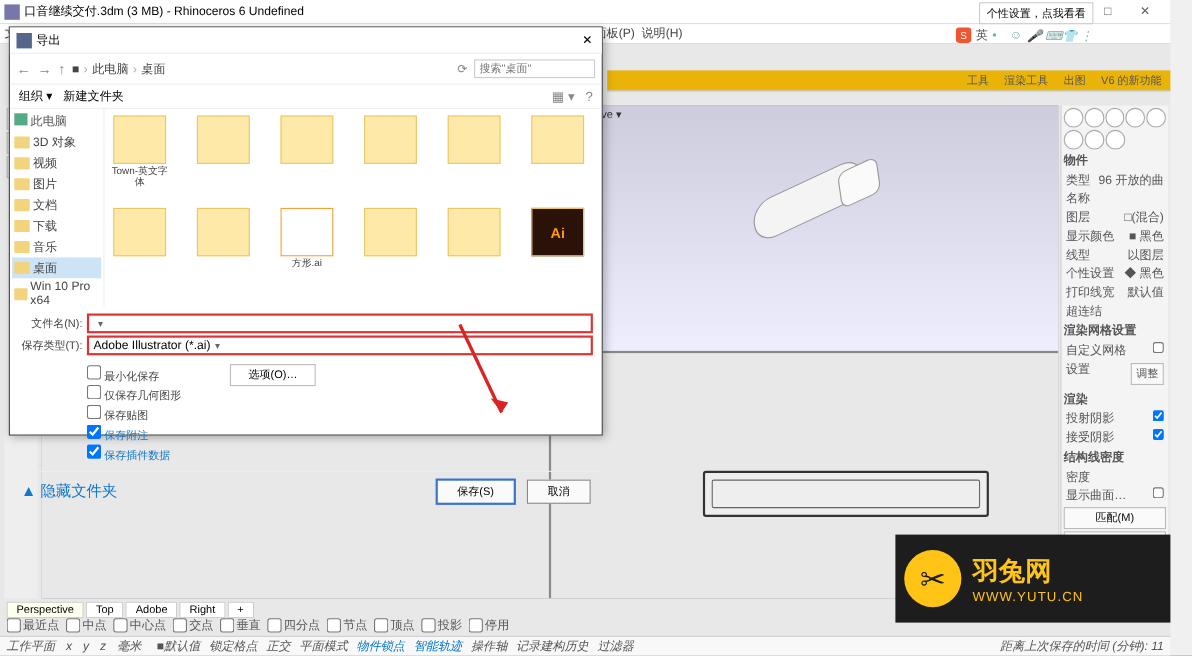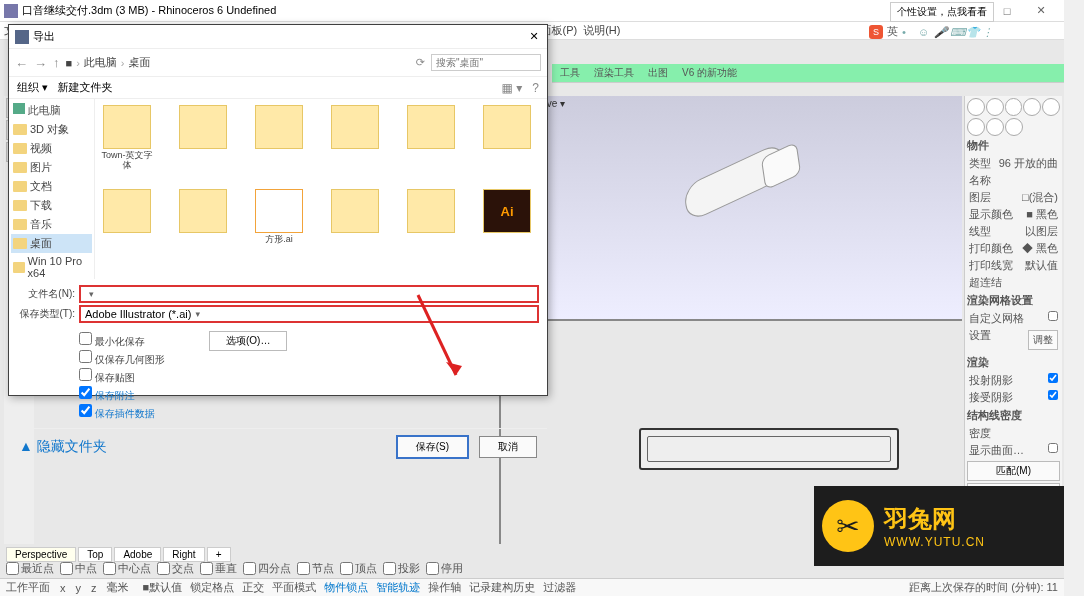--- a/index.html
+++ b/index.html
@@ -17,21 +17,21 @@
 .menubar span { margin-right:6px; color:#444; }
 
 
 .pills { position:absolute; top:2px; right:70px; display:flex; gap:2px; }
 .pill { border:1px solid #ccc; background:#fff; padding:2px 6px; font-size:10px; }
 .simepill { position:absolute; top:24px; right:70px; display:flex; gap:4px; align-items:center; }
 .simepill .s { width:14px;height:14px;background:#e53;border-radius:3px;color:#fff;text-align:center;line-height:14px;font-size:9px; }
 .simepill i { width:12px;height:12px;color:#7aa; }
 
 
-.tooltabs { position:absolute; top:64px; left:552px; right:0; display:flex; gap:14px; padding:2px 8px; background:#86efac; border-bottom:1px solid #ccc; }
+.tooltabs { position:absolute; top:64px; left:552px; right:0; display:flex; gap:14px; padding:2px 8px; background:#eab308; border-bottom:1px solid #ccc;justify-content:flex-end; }
 .tooltabs span { color:#555; font-size:10px; }
 
 
 .viewports { position:absolute; top:96px; left:38px; right:102px; bottom:52px; display:grid; grid-template-columns:1fr 1fr; grid-template-rows:1fr 1fr; gap:2px; background:#888; }
 .vp { background:#e8e8e8; position:relative; overflow:hidden; }
 .vp.persp { background:linear-gradient(#ccd,#eef); }
 .vp-label { position:absolute; top:2px; left:4px; color:#333; font-size:10px; }
 .model3d { position:absolute; top:30%; left:40%; width:110px; height:60px; }
 .model3d .body { width:100px;height:38px;background:#f4f4f4;border:1px solid #999;border-radius:18px;transform:skewY(-18deg) rotate(-8deg); }
 .model3d .cap { position:absolute;top:-14px;right:-4px;width:36px;height:34px;background:#fafafa;border:1px solid #999;border-radius:8px;transform:skewY(-18deg) rotate(-8deg); }
@@ -58,21 +58,21 @@
 
 .viewtabs{position:absolute;bottom:34px;left:6px;display:flex;gap:2px;}
 .viewtabs span{background:#fff;border:1px solid #ccc;padding:1px 8px;font-size:10px;}
 .viewtabs span.act{background:#ffe;}
 
 
 .osnap{position:absolute;bottom:20px;left:6px;right:6px;display:flex;gap:6px;align-items:center;font-size:10px;color:#555;}
 .osnap label{display:flex;align-items:center;gap:2px;}
 
 
-.status{position:absolute;bottom:0;left:0;right:0;height:18px;background:#f8f8f8;border-top:1px solid #ccc;display:flex;align-items:center;gap:10px;padding:0 6px;font-size:10px;color:#555;}
+.status{position:absolute;bottom:0;left:0;right:0;height:18px;background:#f8f8f8;border-top:1px solid #ccc;display:flex;align-items:center;gap:10px;padding:0 6px;font-size:10px;color:#555;font-style:italic;}
 .status .md{padding:0 4px;}
 .status .hl{color:#07c;}
 
 
 .dialog{position:absolute;top:24px;left:8px;width:540px;height:372px;background:#fff;border:1px solid #404040;box-shadow:2px 2px 8px rgba(0,0,0,.3);}
 .dlg-title{height:24px;display:flex;align-items:center;padding:0 6px;background:#fff;border-bottom:1px solid #eee;}
 .dlg-title .ico{width:14px;height:14px;background:#568;margin-right:4px;}
 .dlg-title .x{margin-left:auto;width:14px;height:14px;text-align:center;}
 .dlg-nav{height:28px;display:flex;align-items:center;padding:0 6px;gap:6px;border-bottom:1px solid #eee;}
 .dlg-nav .arr{color:#888;font-size:13px;}
@@ -236,21 +236,21 @@
         </div>
         <div class="row">
           <span>显示颜色</span>
           <span>■ 黑色</span>
         </div>
         <div class="row">
           <span>线型</span>
           <span>以图层</span>
         </div>
         <div class="row">
-          <span>打印颜色</span>
+          <span>个性设置</span>
           <span>◆ 黑色</span>
         </div>
         <div class="row">
           <span>打印线宽</span>
           <span>默认值</span>
         </div>
         <div class="row">
           <span>超连结</span>
           <span></span>
         </div>

